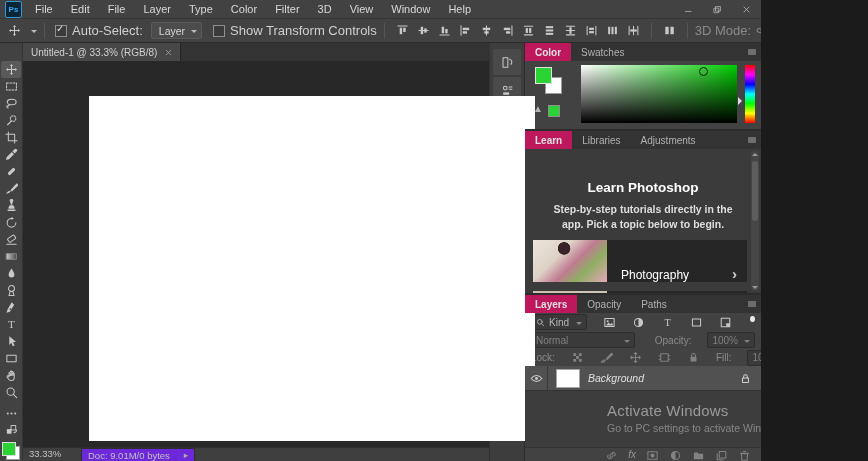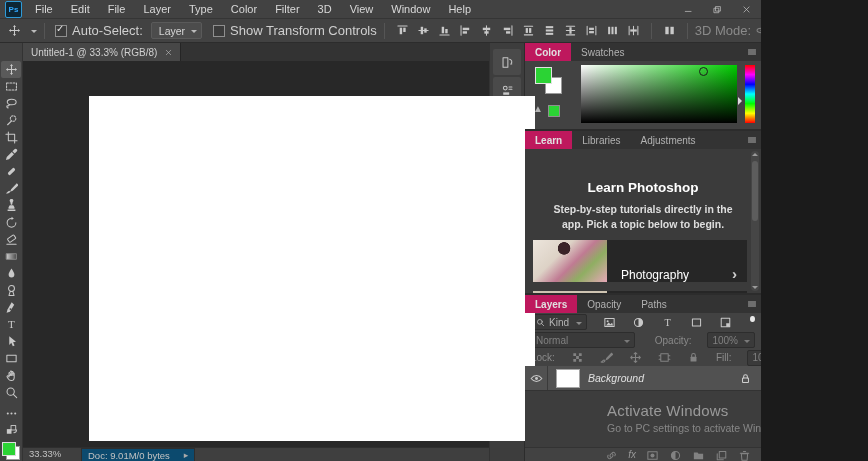--- a/index.html
+++ b/index.html
@@ -39,21 +39,21 @@
   .fgsw{position:absolute;left:0;top:0;width:12px;height:12px;border:1px solid #dcdcdc;z-index:2}
   .bgsw{position:absolute;right:0;bottom:0;width:12px;height:12px;background:#fff;border:1px solid #9a9a9a}
   
   .canvascol{flex:1;display:flex;flex-direction:column;min-width:0}
   .tabbar{height:18px;background:#333;display:flex;flex:none}
   .doctab{display:flex;align-items:center;gap:8px;background:#474747;padding:0 8px;font-size:10px;color:#d0d0d0;border-right:1px solid #252525}
   .canvas{flex:1;position:relative;background:#282828}
   .artboard{position:absolute;left:66px;top:35px;width:446px;height:345px;background:#fff}
   .statusbar{height:14px;background:#3f3f3f;border-top:1px solid #2e2e2e;display:flex;align-items:flex-start;font-size:9.5px;color:#c2c2c2;flex:none}
   .zoomval{margin-left:6px;width:52px}
-  .docbox{display:flex;align-items:center;border:1px solid #2e2e2e;background:#0c4a6e;height:12px;padding:0 6px;gap:14px}
+  .docbox{display:flex;align-items:center;border:1px solid #2e2e2e;background:#6d28d9;height:12px;padding:0 6px;gap:14px}
   .chev{color:#aaa;font-size:9px}
   
   .dock{width:34px;background:#3d3d3d;border-left:1px solid #333;border-right:1px solid #2c2c2c;padding-top:4px;flex:none}
   .dockbtn{width:28px;height:26px;margin:2px auto;background:#4a4a4a;border-radius:2px;display:flex;align-items:center;justify-content:center}
   
   .panels{width:236px;display:flex;flex-direction:column;background:#424242;flex:none}
   .ptabs{height:18px;background:#333;display:flex;position:relative;flex:none}
   .ptab{padding:0 10px;display:flex;align-items:center;font-size:10px;color:#b2b2b2}
   .ptab.active{background:#be185d;color:#e0e0e0;font-weight:bold}
   .pmenu{position:absolute;right:4px;top:4px}

